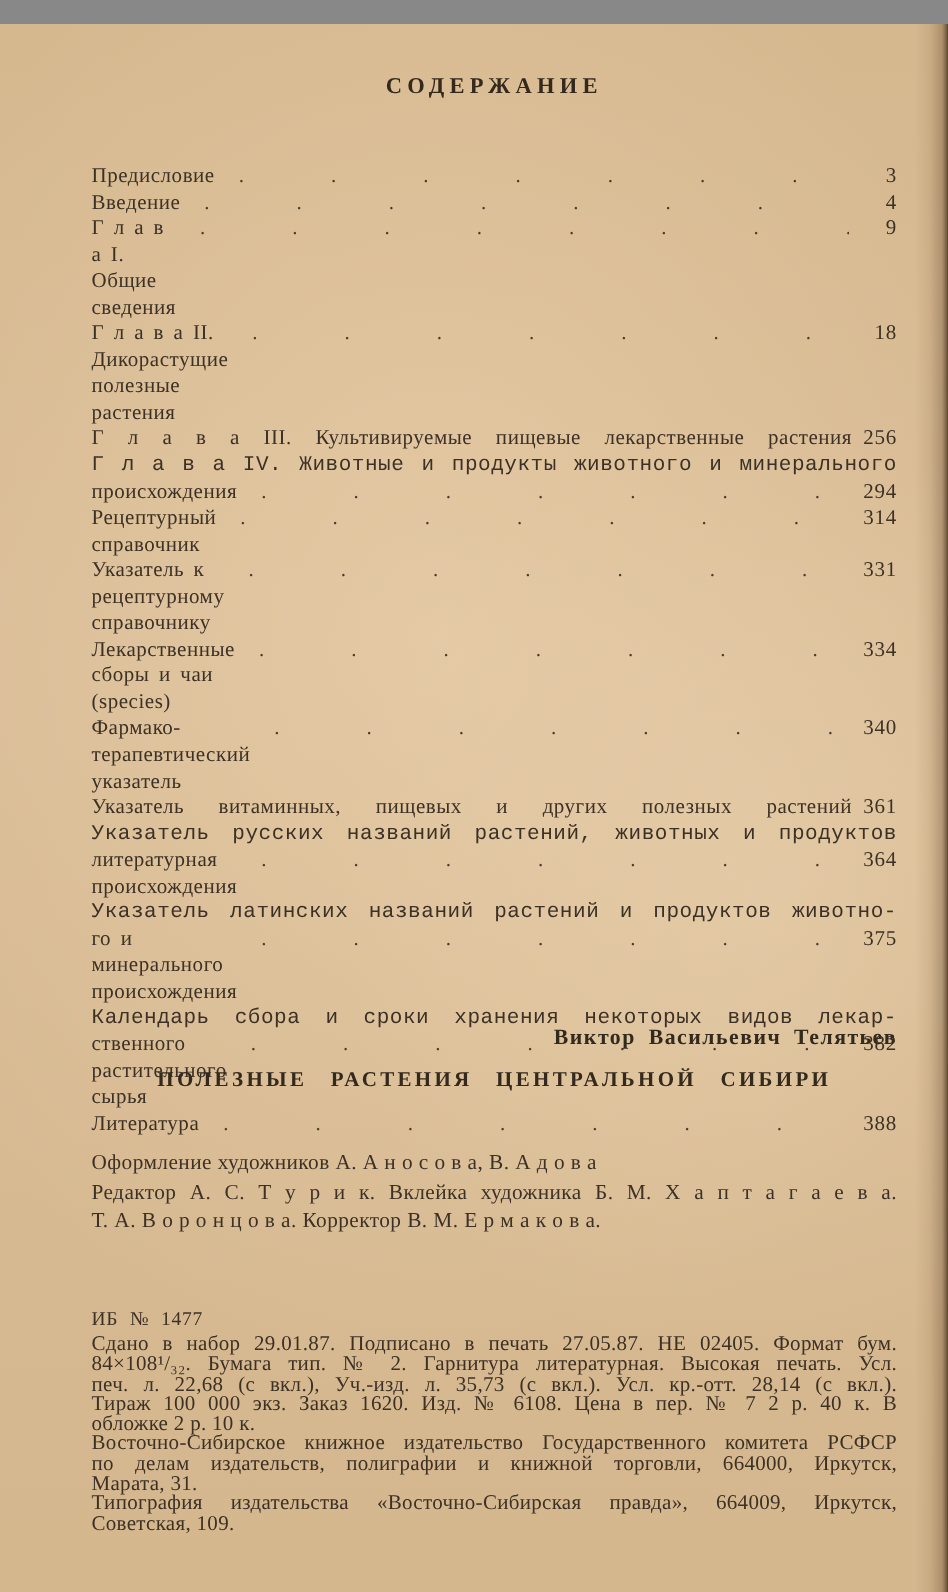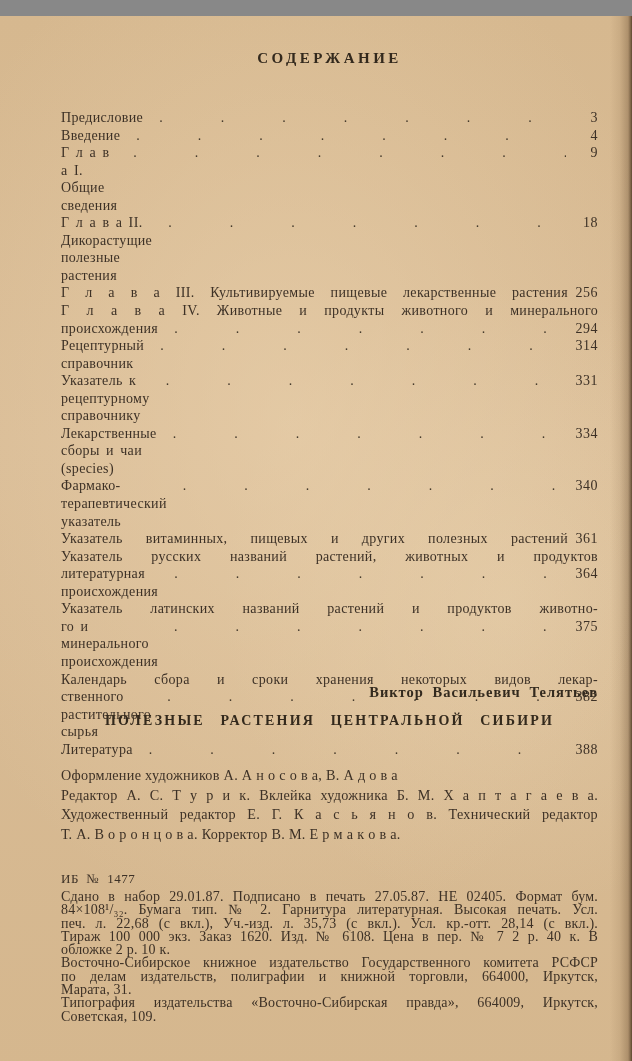--- a/index.html
+++ b/index.html
@@ -36,21 +36,21 @@
   }
 
   .toc {
     top: 93px;
     font-size: 14px; line-height: 17.55px;
     letter-spacing: 0.35px; word-spacing: 2.5px;
   }
   .toc-row { display: flex; align-items: baseline; }
   .toc-text { flex: 0 1 auto; }
   .toc-text.stretch { flex: 1 1 auto; text-align: justify; text-align-last: justify; }
-  .toc-wrapline { text-align: justify; text-align-last: justify; }
+  .toc-wrapline { text-align: justify; text-align-last: justify; font-family: Liberation Mono, monospace; }
   .dot-leader {
     flex: 1 1 auto; overflow: hidden; white-space: nowrap;
     letter-spacing: 26px; padding-left: 16px; margin-right: 2px;
     color: #453a2c;
   }
   .page-number { flex: 0 0 auto; min-width: 30px; text-align: right; letter-spacing: 0.5px; }
 
   .author-name {
     top: 668px; text-align: right;
     font-size: 14.5px; font-weight: bold;
@@ -185,21 +185,20 @@
         </div>
       </div>
     </div>
 
   <div class="block author-name">Виктор Васильевич Телятьев</div>
   <div class="block book-title">ПОЛЕЗНЫЕ РАСТЕНИЯ ЦЕНТРАЛЬНОЙ СИБИРИ</div>
 
   <div class="block credits">
       <div class="credit-line">Оформление художников А. А н о с о в а, В. А д о в а</div>
       <div class="credit-line just">Редактор А. С. Т у р и к. Вклейка художника Б. М. Х а п т а г а е в а.</div>
-      <div class="credit-line just">Художественный редактор Е. Г. К а с ь я н о в. Технический редактор</div>
       <div class="credit-line">Т. А. В о р о н ц о в а. Корректор В. М. Е р м а к о в а.</div>
     </div>
 
   <div class="block ib-number">ИБ № 1477</div>
 
   <div class="block imprint">
       <div class="imprint-line just">Сдано в набор 29.01.87. Подписано в печать 27.05.87. НЕ 02405. Формат бум.</div>
       <div class="imprint-line just">84×108¹/₃₂. Бумага тип. № 2. Гарнитура литературная. Высокая печать. Усл.</div>
       <div class="imprint-line just">печ. л. 22,68 (с вкл.), Уч.-изд. л. 35,73 (с вкл.). Усл. кр.-отт. 28,14 (с вкл.).</div>
       <div class="imprint-line just">Тираж 100 000 экз. Заказ 1620. Изд. № 6108. Цена в пер. № 7 2 р. 40 к. В</div>

